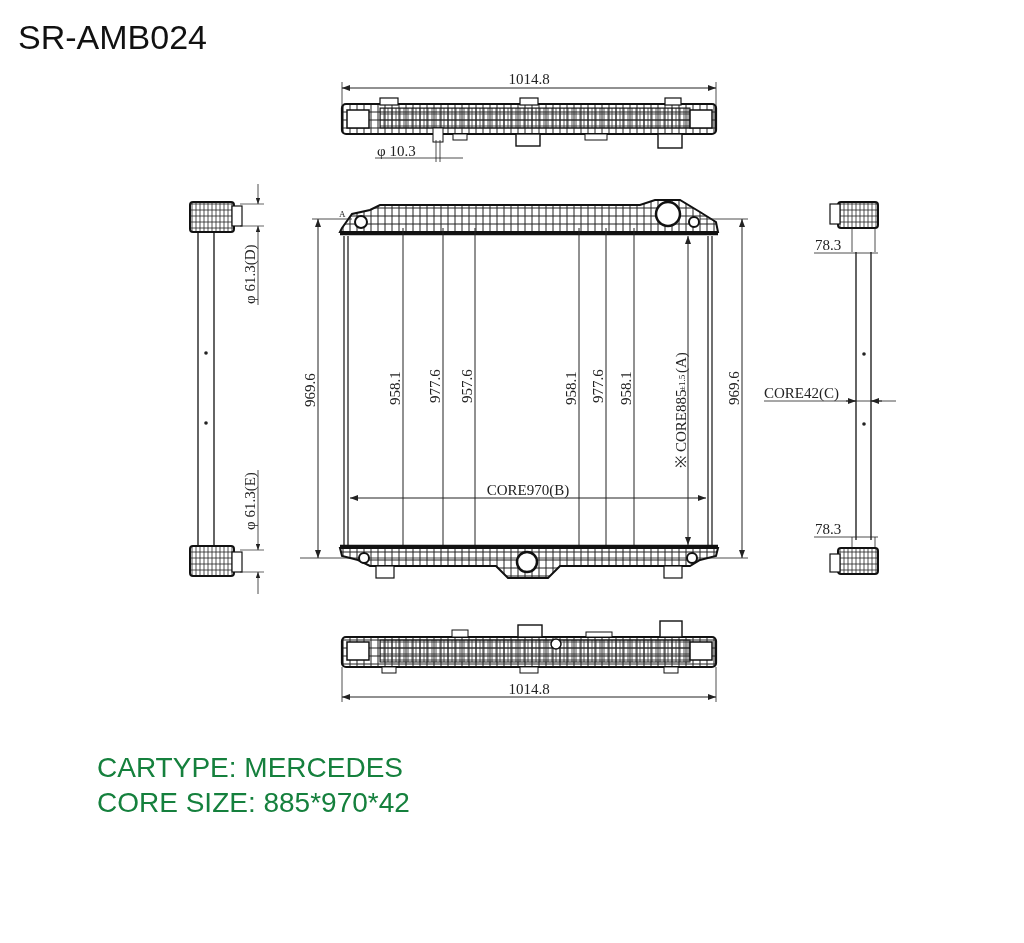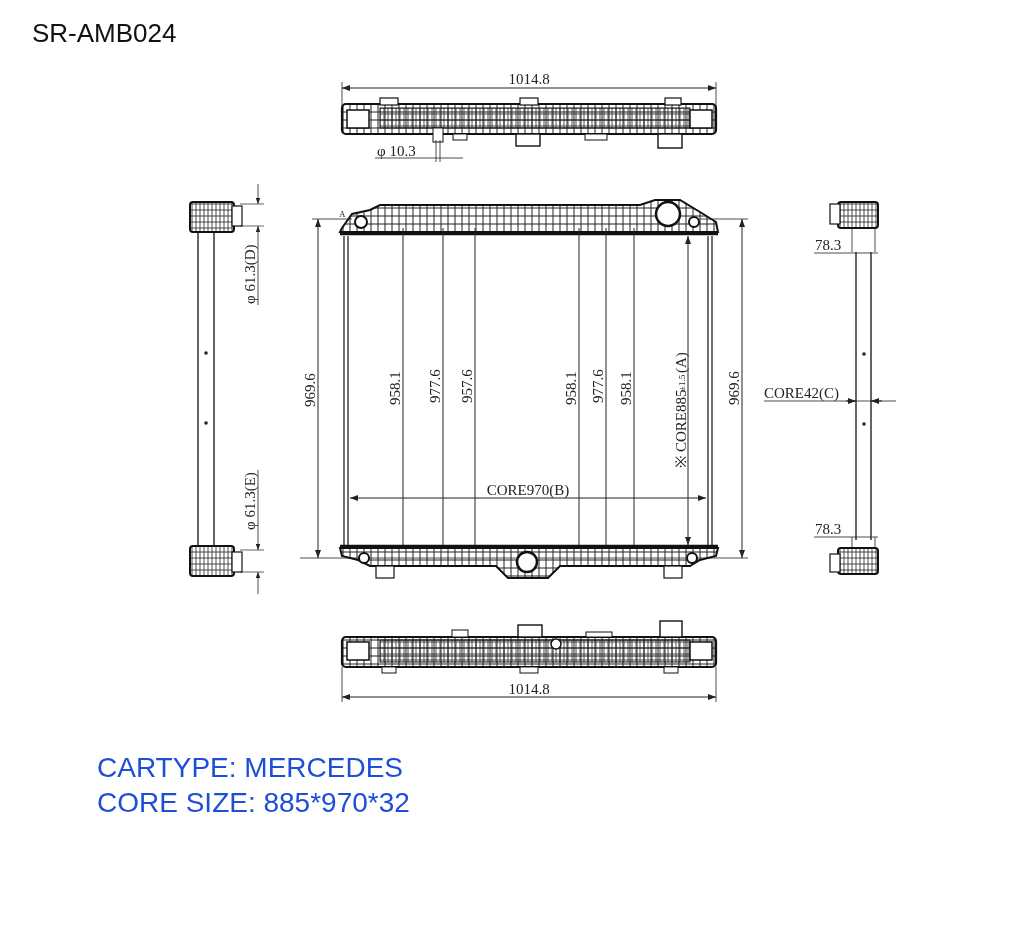--- a/index.html
+++ b/index.html
@@ -1,26 +1,26 @@
 <!DOCTYPE html>
 <html><head>
   <meta charset="utf-8">
   <style>
     html, body { margin: 0; padding: 0; background: #ffffff; }
     body { width: 1024px; height: 943px; position: relative; overflow: hidden; }
     .part-no {
-      position: absolute; left: 32px; top: 18px;
-      font-family: "Liberation Sans", sans-serif; font-size: 26px; color: #111;
+      position: absolute; left: 18px; top: 18px;
+      font-family: "Liberation Sans", sans-serif; font-size: 34px; color: #111;
     }
     .drawing { position: absolute; left: 0; top: 0; }
     .dim { font-family: "Liberation Serif", serif; font-size: 15px; fill: #222; }
     .dim-sm { font-family: "Liberation Serif", serif; font-size: 9px; fill: #222; }
     .info {
       position: absolute; left: 97px; top: 750px;
-      font-family: "Liberation Sans", sans-serif; font-size: 28px; color: #1d4ed8; line-height: 35px;
+      font-family: "Liberation Sans", sans-serif; font-size: 28px; color: #15803d; line-height: 35px;
     }
     .info div { white-space: nowrap; }
   </style>
 </head>
 <body>
 
 <div class="part-no">SR-AMB024</div>
 
 <svg class="drawing" width="1024" height="943" viewBox="0 0 1024 943">
   <defs>
@@ -176,14 +176,14 @@
     <rect x="664" y="667" width="14" height="6" fill="#fff" stroke="#111" stroke-width="1"></rect>
     <line x1="342" y1="667" x2="342" y2="702" stroke="#222" stroke-width="0.8"></line>
     <line x1="716" y1="667" x2="716" y2="702" stroke="#222" stroke-width="0.8"></line>
     <line x1="342" y1="697" x2="716" y2="697" stroke="#222" stroke-width="1" marker-start="url(#arr)" marker-end="url(#arr)"></line>
     <text class="dim" x="529" y="694" text-anchor="middle">1014.8</text>
   </g>
 </svg>
 
 <div class="info">
   <div>CARTYPE: MERCEDES</div>
-  <div>CORE SIZE: 885*970*32</div>
+  <div>CORE SIZE: 885*970*42</div>
 </div>
 
 </body></html>

